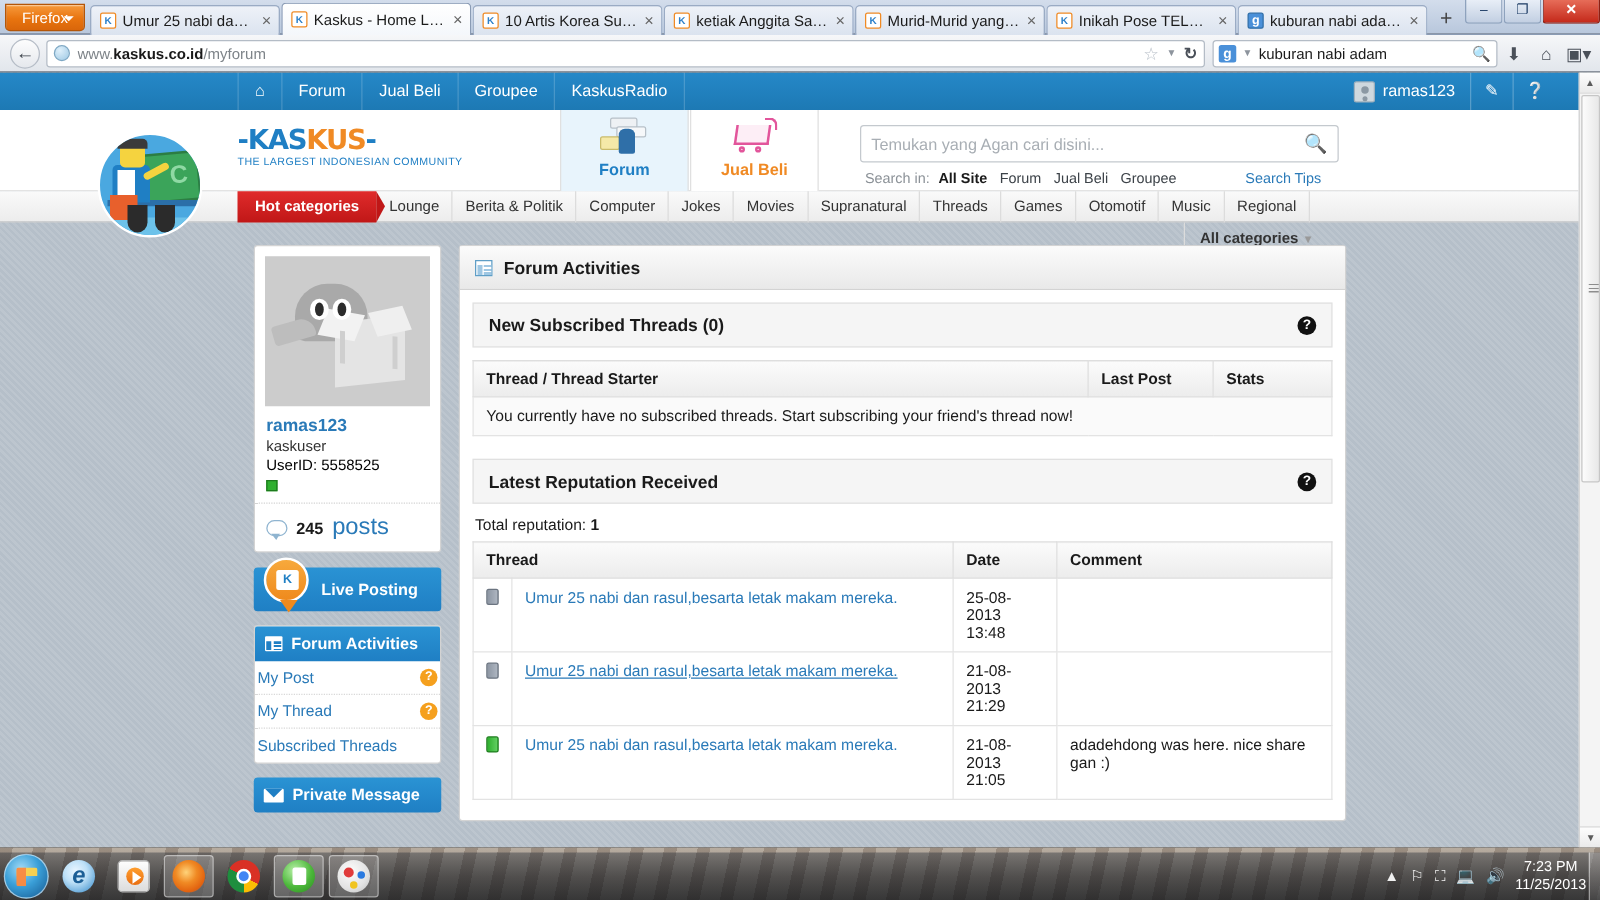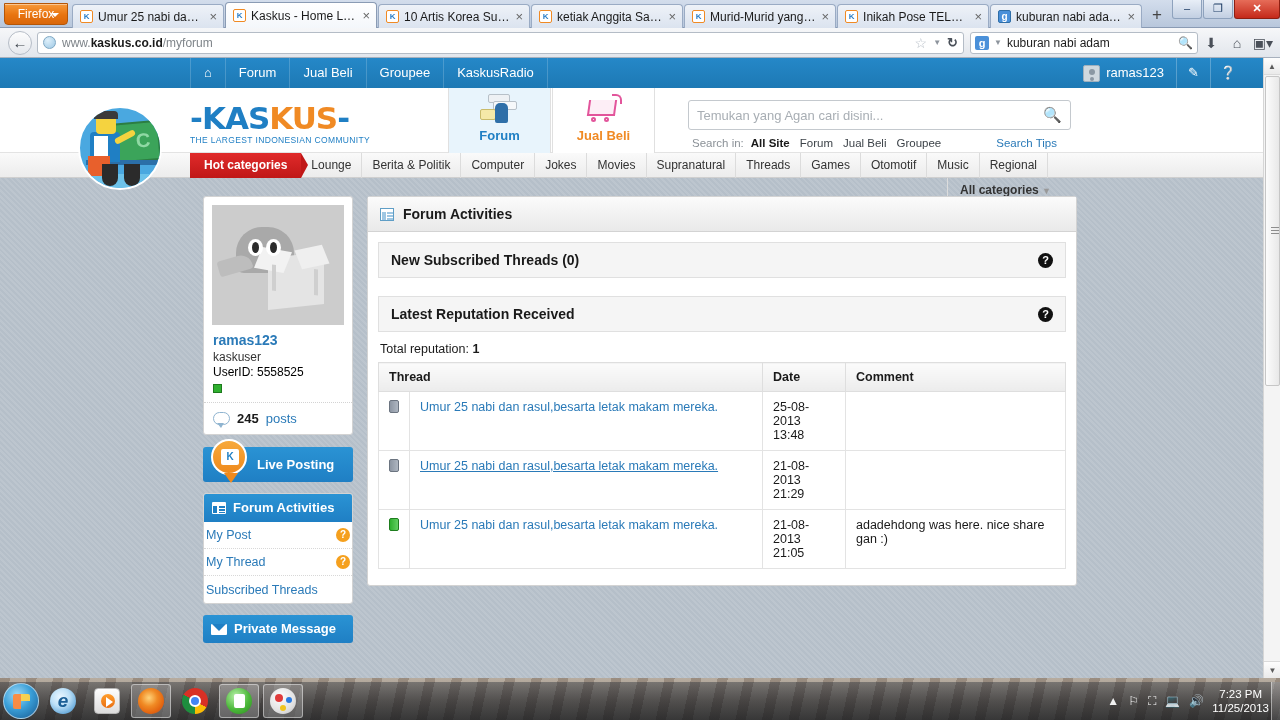--- a/index.html
+++ b/index.html
@@ -141,21 +141,21 @@
   .m-shirt { position: absolute; left: 14px; top: 28px; width: 14px; height: 22px; background: #fff; }
   .m-pants { position: absolute; left: 8px; top: 48px; width: 22px; height: 20px; background: #e8602c; }
   .m-desk { position: absolute; left: 6px; top: 52px; width: 72px; height: 5px; background: #2b6fa8; }
   .m-leg1 { position: absolute; left: 22px; top: 56px; width: 16px; height: 22px; background: #2b2b2b;
      border-radius: 0 0 8px 8px; }
   .m-leg2 { position: absolute; left: 44px; top: 56px; width: 16px; height: 22px; background: #2b2b2b;
      border-radius: 0 0 8px 8px; }
   .m-floor { position: absolute; left: 0; top: 66px; width: 84px; height: 18px; background: #6cc2ea; }
 
   .logo { position: absolute; left: 190px; top: 12px; }
-  .logo .word { font-size: 31px; font-weight: bold; letter-spacing: -1px;
+  .logo .word { font-size: 22px; font-weight: bold; letter-spacing: -1px;
     font-family: "DejaVu Sans", sans-serif; }
   .logo .kas { color: #1f7fc4; }
   .logo .kus { color: #f08a24; }
   .logo .tag { font-size: 8.5px; color: #1f7fc4; letter-spacing: .35px; margin-top: -1px; }
   .logo .dash { color: #1f7fc4; font-weight: bold; }
 
   .hdrtab { position: absolute; top: 0; height: 65px; width: 103px; text-align: center;
     border-left: 1px solid #e0e0e0; border-right: 1px solid #e0e0e0; }
   .hdrtab.forum { left: 448px; background: #e8f4fc; }
   .hdrtab.jb { left: 552px; background: #fff; }
@@ -229,21 +229,21 @@
   .userinfo { padding: 7px 9px 9px 9px; }
   .uname-big { color: #2a7ab8; font-size: 14px; font-weight: bold; }
   .urole { color: #333; font-size: 12px; margin-top: 2px; }
   .uid { color: #000000; font-size: 12px; margin-top: 1px; }
   .onlinedot { width: 9px; height: 9px; background: #2fb02f; border: 1px solid #1d7a1d; margin-top: 5px; }
   .postsrow { border-top: 1px dotted #d3d3d3; padding: 8px 9px; display: flex; align-items: center; gap: 7px; }
   .bubble { width: 17px; height: 13px; border: 1.5px solid #8fb4d0; border-radius: 7px; position: relative; }
   .bubble:after { content: ""; position: absolute; left: 3px; bottom: -4px; border-left: 4px solid transparent;
     border-right: 3px solid transparent; border-top: 5px solid #8fb4d0; }
   .postsrow .n { font-weight: bold; color: #1a1a1a; font-size: 13px; }
-  .postsrow .pl { color: #2a7ab8; font-size: 13px; }
+  .postsrow .pl { color: #2a7ab8; font-size: 19px; }
 
   .livepost { margin-top: 12px; height: 35px; background: linear-gradient(to bottom,#2a93d4,#1f7fc4);
     border-radius: 3px; position: relative; color: #fff; font-size: 13px; font-weight: bold;
     line-height: 35px; padding-left: 54px; }
   .livepin { position: absolute; left: 8px; top: -8px; width: 36px; height: 36px; border-radius: 50%;
     background: linear-gradient(to bottom,#f7a93c,#ef8a1d); border: 2px solid #fff; }
   .livepin:after { content: ""; position: absolute; left: 11px; top: 32px; border-left: 7px solid transparent;
     border-right: 7px solid transparent; border-top: 10px solid #ef8a1d; }
   .livepin .kk { position: absolute; left: 8px; top: 8px; width: 18px; height: 16px; background: #fff;
     border-radius: 2px; color: #1f7fc4; font-size: 10px; font-weight: bold; text-align: center; line-height: 15px; }
@@ -588,20 +588,34 @@
             <div class="panelhead">
               <span class="fa-ic"></span>
               <span class="t">Forum Activities</span>
             </div>
 
             <div class="section">
               <div class="sechead">
                 <span class="t">New Subscribed Threads (0)</span>
                 <span class="helpic">?</span>
               </div>
+              <table class="tbl" style="margin-top:10px;">
+                <thead>
+                  <tr>
+                    <th>Thread / Thread Starter</th>
+                    <th style="width:100px">Last Post</th>
+                    <th style="width:95px">Stats</th>
+                  </tr>
+                </thead>
+                <tbody>
+                  <tr class="emptyrow">
+                    <td colspan="3">You currently have no subscribed threads. Start subscribing your friend's thread now!</td>
+                  </tr>
+                </tbody>
+              </table>
             </div>
 
             <div class="section" style="margin-top:18px; padding-bottom:16px;">
               <div class="sechead">
                 <span class="t">Latest Reputation Received</span>
                 <span class="helpic">?</span>
               </div>
               <div class="totalrep">
                 <span>Total reputation:</span>
                 <b>1</b>

